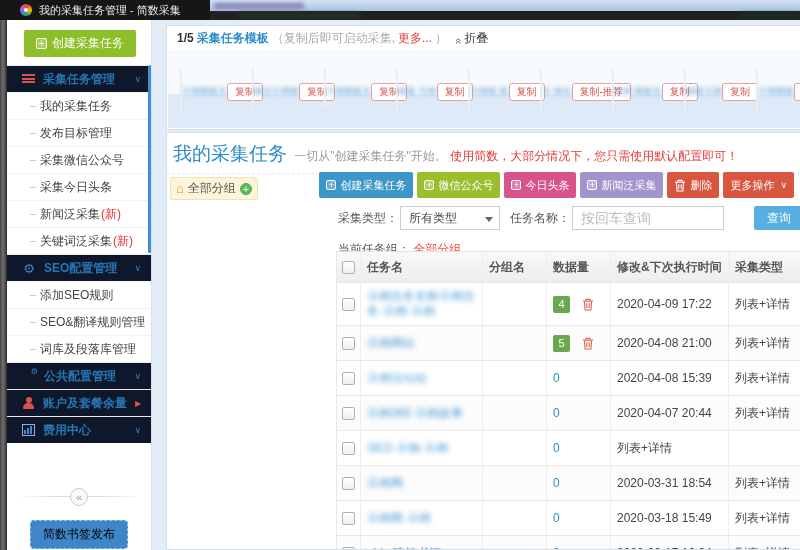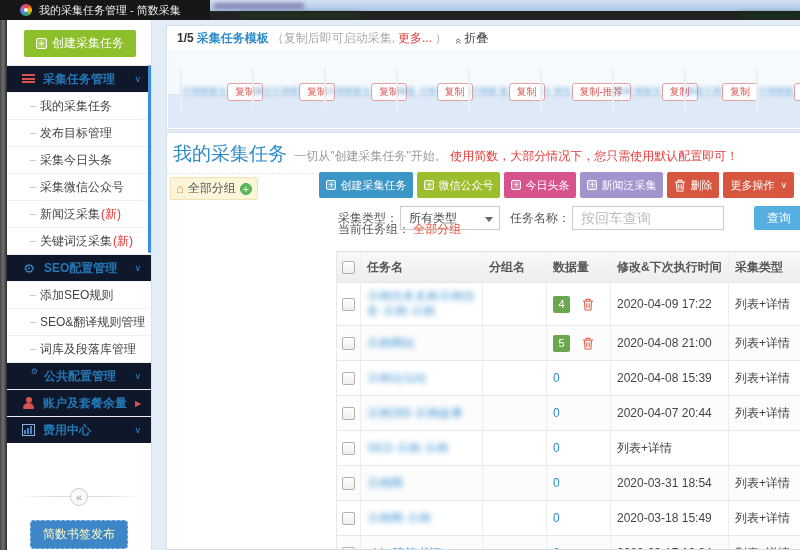--- a/index.html
+++ b/index.html
@@ -45,21 +45,21 @@
   .user-icon::before { content:""; position:absolute; left:3.5px; top:0; width:6px; height:6px; border-radius:50%; background:#d9534f; }
   .user-icon::after { content:""; position:absolute; left:1px; top:6.5px; width:11px; height:6px; border-radius:5px 5px 1px 1px; background:#d9534f; }
   .chart-icon { width:13px; height:12px; border:1px solid #8fb2d9; background:
       linear-gradient(#4a86c8,#4a86c8) 1px calc(100% - 1px)/2px 4px no-repeat,
       linear-gradient(#4a86c8,#4a86c8) 4px calc(100% - 1px)/2px 6px no-repeat,
       linear-gradient(#4a86c8,#4a86c8) 7px calc(100% - 1px)/2px 8px no-repeat; }
   .side-scroll { position:absolute; right:0; top:45px; width:3px; height:188px; background:#3e8ede; border-radius:2px; }
   .collapse-row { position:absolute; left:10px; right:10px; top:468px; height:18px; }
   .collapse-row .line { position:absolute; left:0; right:0; top:8px; height:1px; background:linear-gradient(90deg,#fff,#ddd 30%,#ddd 70%,#fff); }
   .collapse-circle { position:absolute; left:50%; margin-left:-9px; top:0; width:18px; height:18px; border:1px solid #ccc; border-radius:50%; background:#fafafa; color:#999; text-align:center; line-height:16px; font-size:11px; cursor:pointer; }
-  .bookmark-btn { position:absolute; left:50%; transform:translateX(-50%); top:500px; padding:5px 12px; background:#3e86c8; color:#fef9c3; border:1px dashed #9ec7e8; border-radius:4px; font-size:12px; white-space:nowrap; cursor:pointer; font-family:inherit;text-align:center; }
+  .bookmark-btn { position:absolute; left:50%; transform:translateX(-50%); top:500px; padding:5px 12px; background:#3e86c8; color:#000000; border:1px dashed #9ec7e8; border-radius:4px; font-size:12px; white-space:nowrap; cursor:pointer; font-family:inherit;text-align:center; }
 
   
   .content { position:absolute; left:152px; top:20px; width:648px; height:530px; background:#e3edf8; }
 
   
   .tpl-panel { position:absolute; left:14px; top:5px; width:700px; height:105px; background:#fff; border:1px solid #d5dfe8; }
   .tpl-header { height:24px; display:flex; align-items:center; padding-left:10px; gap:3px; white-space:nowrap; }
   .tpl-index { color:#333; font-weight:bold; }
   .tpl-title { color:#2d8cc8; font-weight:bold; cursor:pointer; }
   .tpl-note { color:#aaa; }
@@ -101,21 +101,21 @@
   .act-btn { height:26px; border:none; border-radius:2px; color:#fff; font-size:11px; padding:0 7px; display:flex; align-items:center; gap:4px; cursor:pointer; white-space:nowrap; font-family:inherit; }
   .act-plus { width:10px; height:10px; border:1px solid #fff; border-radius:2px; background:rgba(255,255,255,.25); font-size:9px; line-height:8px; text-align:center; }
   .act-chev { font-size:9px; margin-left:2px; }
   .filter-row { position:absolute; left:171px; top:73px; display:flex; align-items:center; white-space:nowrap; }
   .f-label { color:#555; }
   .fake-select { width:100px; height:24px; border:1px solid #ccc; background:#fff; margin:0 10px 0 2px; position:relative; display:flex; align-items:center; padding-left:8px; color:#444; cursor:pointer; }
   .sel-arrow { position:absolute; right:6px; top:10px; width:0; height:0; border-left:4px solid transparent; border-right:4px solid transparent; border-top:5px solid #666; }
   .f-input { width:152px; height:24px; border:1px solid #ccc; padding:0 8px; font-size:14px; color:#333; margin-left:2px; font-family:inherit; }
   .f-input::placeholder { color:#bbb; }
   .search-btn { margin-left:30px; width:50px; height:24px; background:#57aee0; color:#fff; border:none; border-radius:2px; font-size:12px; cursor:pointer; font-family:inherit; }
-  .curgroup-row { position:absolute; left:171px; top:88px; white-space:nowrap; }
+  .curgroup-row { position:absolute; left:171px; top:108px; white-space:nowrap; }
   .curgroup-label { color:#555; }
   .curgroup-value { color:#e8503a; cursor:pointer; }
 
   
   .task-table { position:absolute; left:169px; top:118px; width:560px; border-top:1px solid #e2e2e2; border-left:1px solid #e8e8e8; }
   .t-row { display:grid; grid-template-columns:24px 122px 64px 64px 118px 72px 90px; border-bottom:1px solid #e8e8e8; background:#fff; }
   .t-row > div { border-right:1px solid #eee; padding:6px 6px; display:flex; align-items:center; min-height:34px; }
   .t-head { background:linear-gradient(#f9f9f9,#ededed); }
   .t-head > div { color:#555; font-weight:bold; min-height:30px; }
   .t-row:nth-child(odd):not(.t-head) { background:#fcfcfc; }
@@ -163,24 +163,24 @@
           <span class="sec-label">采集任务管理</span>
           <span class="chev">∨</span>
         </div>
         <div class="menu-item">
           <span>我的采集任务</span>
         </div>
         <div class="menu-item">
           <span>发布目标管理</span>
         </div>
         <div class="menu-item">
+          <span>采集微信公众号</span>
+        </div>
+        <div class="menu-item">
           <span>采集今日头条</span>
-        </div>
-        <div class="menu-item">
-          <span>采集微信公众号</span>
         </div>
         <div class="menu-item">
           <span>新闻泛采集</span>
           <span class="new-badge">(新)</span>
         </div>
         <div class="menu-item">
           <span>关键词泛采集</span>
           <span class="new-badge">(新)</span>
         </div>
         <div class="menu-section">

